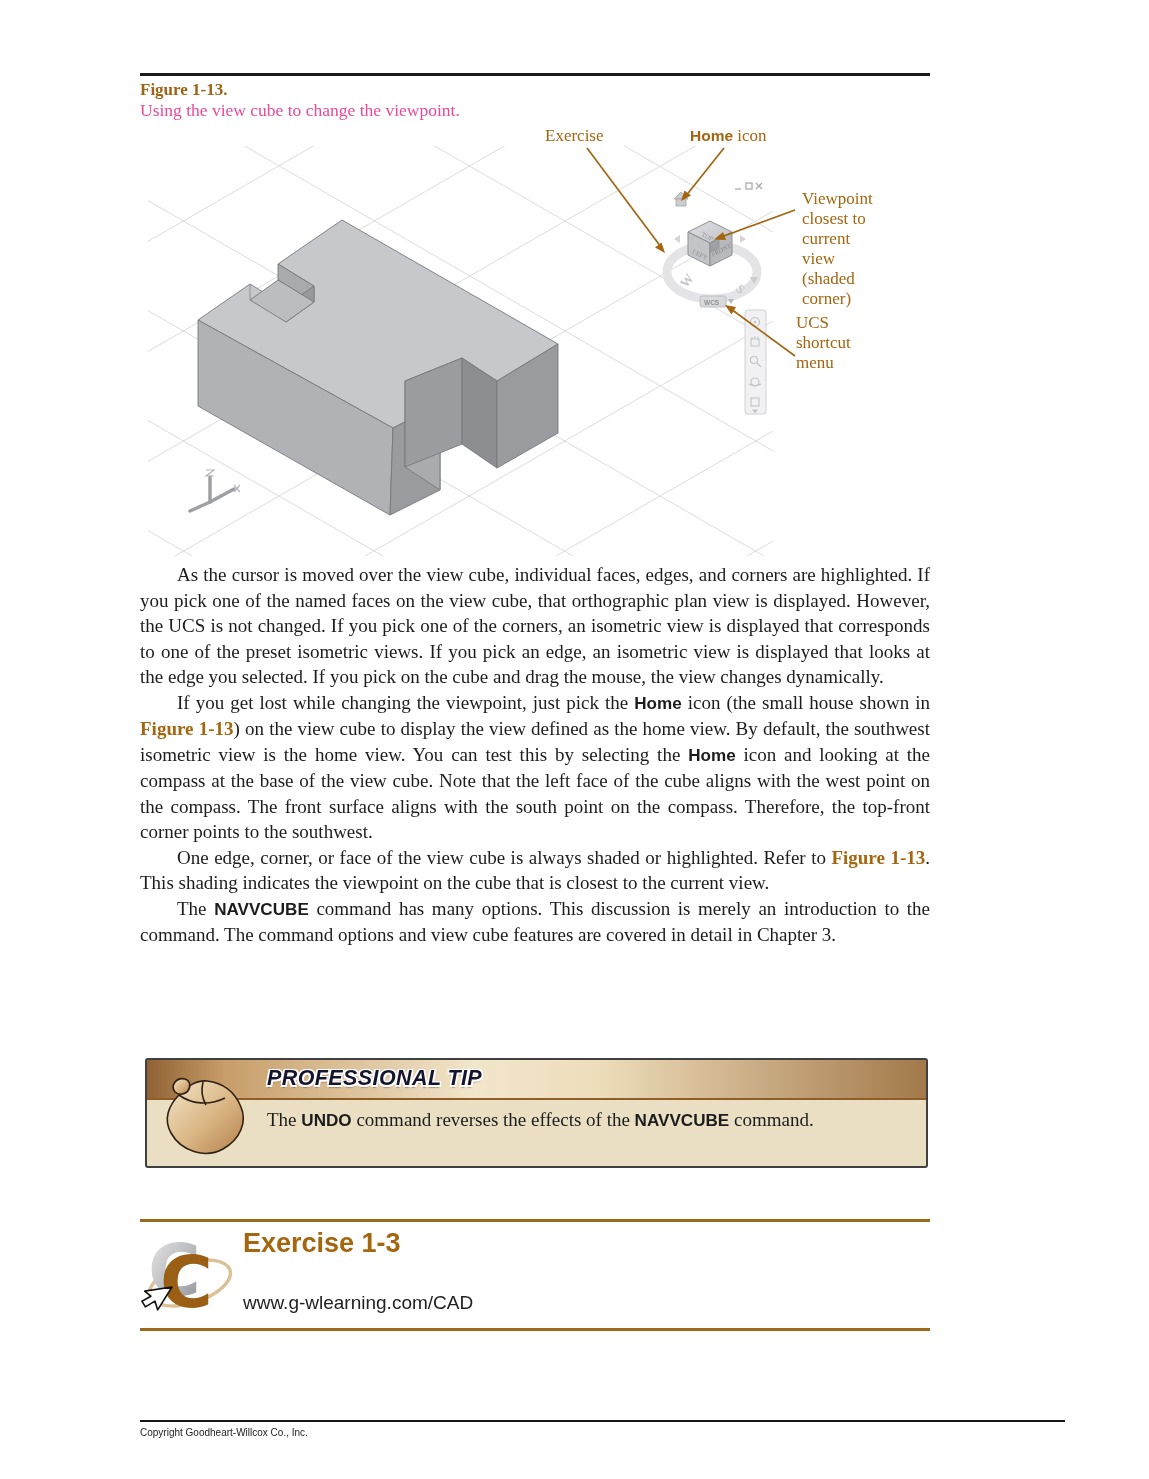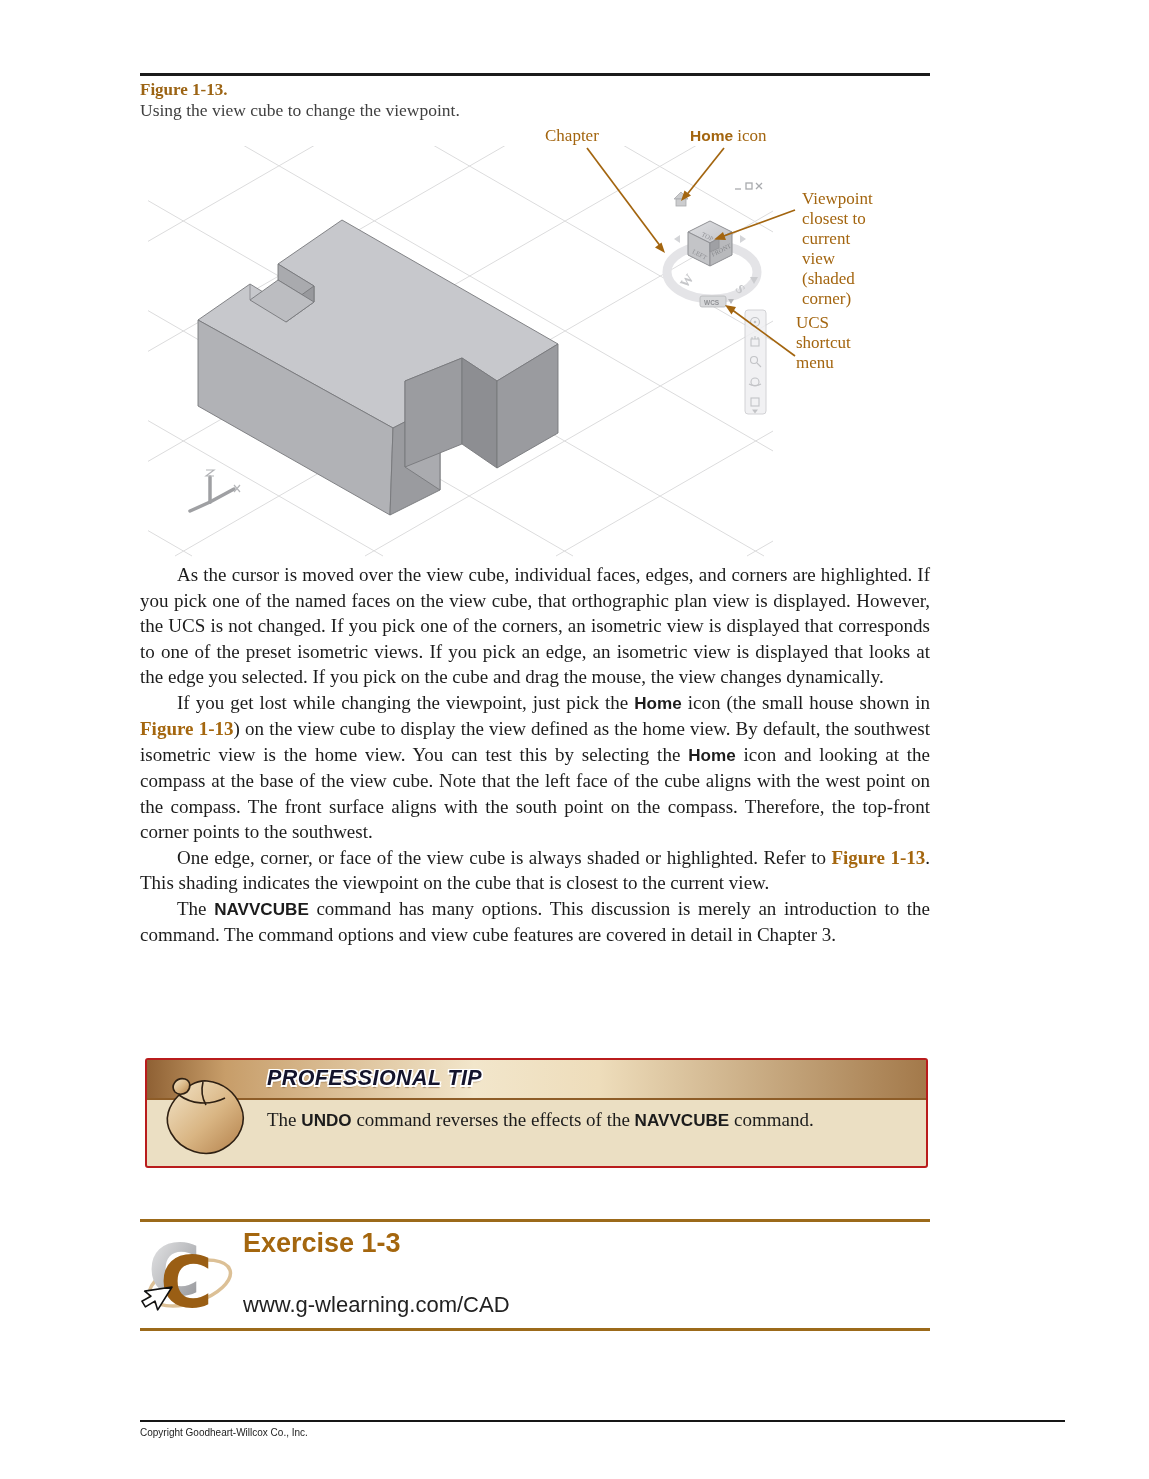--- a/index.html
+++ b/index.html
@@ -3,50 +3,50 @@
 <meta charset="utf-8">
 <style>
   html,body{margin:0;padding:0;background:#ffffff;}
   .page{position:relative;width:1132px;height:1479px;background:#fff;overflow:hidden;
         font-family:"Liberation Serif",serif;color:#1c1c1c;}
   .abs{position:absolute;}
 
   
   .top-rule{left:140px;top:73px;width:790px;height:3px;background:#1b1b1b;}
   .fig-label{left:140px;top:80px;font-size:17px;font-weight:bold;color:#9c6414;}
-  .fig-sub{left:140px;top:100px;font-size:17.5px;color:#404040;}
+  .fig-sub{left:140px;top:100px;font-size:17.5px;color:#ec4899;}
 
   
   .figure{left:140px;top:126px;width:800px;height:436px;}
   .anno{position:absolute;color:#a3650f;font-size:17px;line-height:20px;}
   .anno .cmdw{font-family:"Liberation Sans",sans-serif;font-weight:bold;font-size:15.5px;}
 
   
   .bodytext{left:140px;top:562px;width:790px;font-size:19px;line-height:25.5px;text-align:justify;}
   .bodytext p{margin:0;text-indent:37px;}
   .seg-cmd{font-family:"Liberation Sans",sans-serif;font-weight:bold;font-size:0.9em;}
   .seg-figref{font-weight:bold;color:#a4660e;}
 
   
-  .tipbox{left:145px;top:1058px;width:779px;height:106px;border:2px solid #b91c1c;border-radius:3px;
+  .tipbox{left:145px;top:1058px;width:779px;height:106px;border:2px solid #404040;border-radius:3px;
           background:#ebdfc3;overflow:visible;}
   .tiphead{position:absolute;left:0;top:0;width:100%;height:38px;
            background:linear-gradient(90deg,#8f6134 0%,#c79d69 10%,#f2e6cb 42%,#eeddbb 58%,#a3794a 100%);
            border-bottom:2px solid #8e5d28;}
   .tiptitle{position:absolute;left:120px;top:6px;font-family:"Liberation Sans",sans-serif;
             font-weight:bold;font-style:italic;font-size:21.5px;letter-spacing:.4px;color:#14142c;
             text-shadow:-1.5px -1.5px 0 #fff,1.5px -1.5px 0 #fff,-1.5px 1.5px 0 #fff,1.5px 1.5px 0 #fff,0 2.5px 1px rgba(110,75,35,.45);}
   .tipbody{position:absolute;left:120px;top:48px;width:640px;font-size:19px;line-height:24px;}
 
   
   .ex-rule{left:140px;width:790px;height:3px;background:#9c6a1a;}
   .ex-title{left:243px;top:1228px;font-family:"Liberation Sans",sans-serif;font-weight:bold;
             font-size:27px;color:#a4660e;}
   .ex-line1{left:243px;top:1266px;font-size:19px;color:#222;}
-  .ex-line2{left:243px;top:1292px;font-family:"Liberation Sans",sans-serif;font-size:22px;color:#222;}
+  .ex-line2{left:243px;top:1292px;font-family:"Liberation Sans",sans-serif;font-size:19px;color:#222;}
 
   
   .foot-rule{left:140px;top:1420px;width:925px;height:1.5px;background:#161616;}
   .foot-left{left:140px;top:1427px;font-family:"Liberation Sans",sans-serif;font-size:10px;color:#222;}
   .foot-right{left:140px;top:1424px;width:925px;text-align:right;font-size:16.5px;color:#111;}
   .foot-right .chap{font-style:italic;}
   .foot-right .pn{font-weight:bold;font-size:17.5px;padding-left:14px;}
 </style>
 </head>
 <body>
@@ -184,21 +184,21 @@
           <line x1="655" y1="84" x2="581" y2="111"></line>
           <polygon points="574,113.5 583,106 586,114" stroke="none"></polygon>
         </g>
         <g>
           <line x1="655" y1="230" x2="591" y2="183"></line>
           <polygon points="585,179 596,181 591.5,188.5" stroke="none"></polygon>
         </g>
       </g>
     </svg>
 
-    <div class="anno" style="left:405px;top:0px;">Chapter</div>
+    <div class="anno" style="left:405px;top:0px;">Exercise</div>
     <div class="anno" style="left:550px;top:0px;">
       <span class="cmdw">Home</span><span> icon</span>
     </div>
     <div class="anno" style="left:662px;top:32px;width:82px;margin-top:31px;">Viewpoint closest to current view (shaded corner)</div>
     <div class="anno" style="left:656px;top:187px;width:80px;">UCS shortcut menu</div>
   </div>
 
   <div class="abs bodytext">
     <p><span class="seg-plain">As the cursor is moved over the view cube, individual faces, edges, and corners are highlighted. If you pick one of the named faces on the view cube, that orthographic plan view is displayed. However, the UCS is not changed. If you pick one of the corners, an isometric view is displayed that corresponds to one of the preset isometric views. If you pick an edge, an isometric view is displayed that looks at the edge you selected. If you pick on the cube and drag the mouse, the view changes dynamically.</span></p>
     <p><span class="seg-plain">If you get lost while changing the viewpoint, just pick the </span><span class="seg-cmd">Home</span><span class="seg-plain"> icon (the small house shown in </span><span class="seg-figref">Figure 1-13</span><span class="seg-plain">) on the view cube to display the view defined as the home view. By default, the southwest isometric view is the home view. You can test this by selecting the </span><span class="seg-cmd">Home</span><span class="seg-plain"> icon and looking at the compass at the base of the view cube. Note that the left face of the cube aligns with the west point on the compass. The front surface aligns with the south point on the compass. Therefore, the top-front corner points to the southwest.</span></p>

